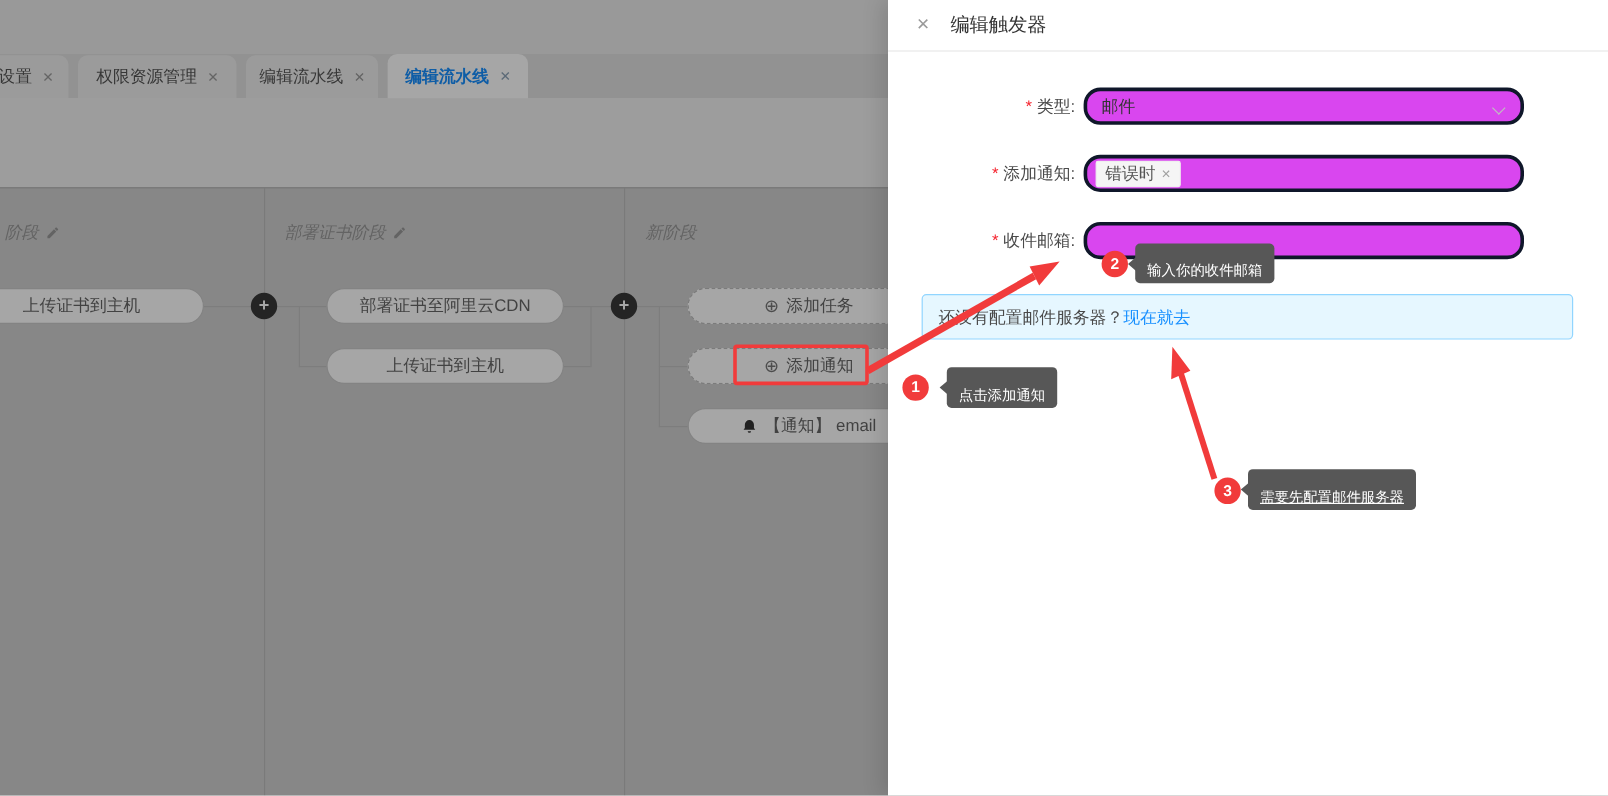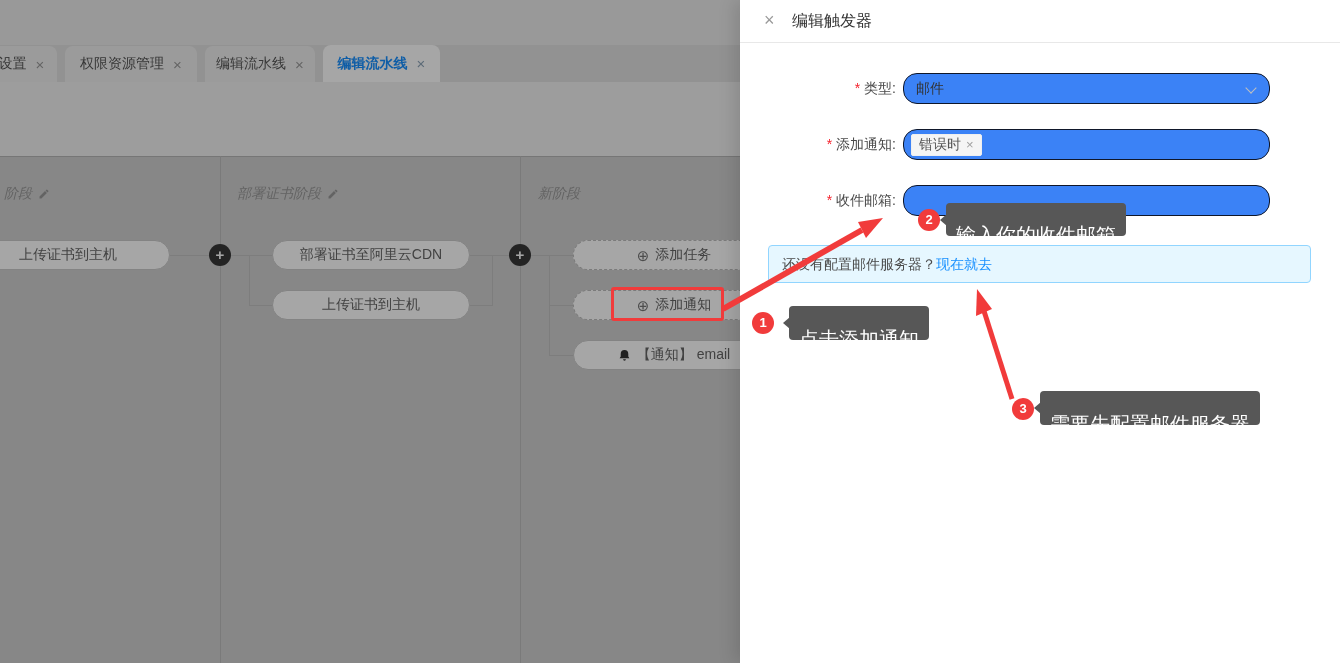--- a/index.html
+++ b/index.html
@@ -34,40 +34,40 @@
   .dim-mask { left:0; top:0; width:740px; height:663px; background:rgba(0,0,0,0.35); z-index:10; }
 
   
   .drawer { left:740px; top:0; width:600px; height:663px; background:#fff; z-index:20;
             box-shadow:-6px 0 16px rgba(0,0,0,0.12); }
   .drawer-header { position:absolute; left:0; top:0; width:600px; height:43px; border-bottom:1px solid #e8e8e8; }
   .drawer-close { position:absolute; left:24px; top:10px; font-size:18px; color:#9a9a9a; cursor:pointer; }
   .drawer-title { position:absolute; left:52px; top:11px; font-size:16px; color:#333; }
   .form-label { position:absolute; width:140px; left:16px; text-align:right; font-size:14px; color:#4a4a4a; line-height:31px; }
   .req { color:#f5222d; margin-right:4px; }
-  .input-box { position:absolute; left:163px; width:367px; height:31px; background:#3b82f6;
-               border:1px solid #0f172a; border-radius:14px; display:flex; align-items:center; cursor:text; }
+  .input-box { position:absolute; left:163px; width:367px; height:31px; background:#d946ef;
+               border:3px solid #0f172a; border-radius:14px; display:flex; align-items:center; cursor:text; }
   .select-value { font-size:14px; color:#333; padding-left:12px; }
   .chevron { position:absolute; right:14px; top:10px; width:8px; height:8px;
              border:solid #bfbfbf; border-width:0 1.5px 1.5px 0; transform:rotate(45deg); }
   .tag { margin-left:7px; height:22px; background:#f5f5f5; border:1px solid #efefef; border-radius:2px;
          display:flex; align-items:center; padding:0 7px; font-size:14px; color:#555; gap:5px; }
   .tag .tag-x { color:#a0a0a0; font-size:13px; cursor:pointer; }
   .alert-box { position:absolute; left:28px; top:245px; width:543px; height:38px;
                background:#e6f7ff; border:1px solid #91d5ff; border-radius:4px;
                font-size:14px; color:#4a4a4a; line-height:36px; padding-left:13px; }
   .alert-link { color:#1890ff; text-decoration:none; cursor:pointer; }
 
   
   .anno-svg { left:0; top:0; width:1340px; height:663px; z-index:50; pointer-events:none; }
   .hl-rect { left:611px; top:287px; width:113px; height:34px; border:3px solid #f13b3b; border-radius:3px; z-index:40; pointer-events:none; }
   .num-circle { position:absolute; width:22px; height:22px; border-radius:50%; background:#f13b3b; color:#fff;
                 text-align:center; line-height:22px; font-size:13px; font-weight:bold; z-index:60; }
-  .tooltip { position:absolute; background:#575757; color:#fff; font-size:20px; white-space:nowrap;
-             padding:16px 10px; border-radius:4px; z-index:60; }
+  .tooltip { position:absolute; background:#575757; color:#fff; font-size:12px; white-space:nowrap;
+             padding:6px 10px; border-radius:4px; z-index:60; }
   .tooltip::before { content:""; position:absolute; left:-6px; top:50%; margin-top:-6px;
                      border-top:6px solid transparent; border-bottom:6px solid transparent;
                      border-right:7px solid #575757; }
 </style>
 </head>
 <body>
 
 <div class="page">
 
   <div class="abs top-strip"></div>

